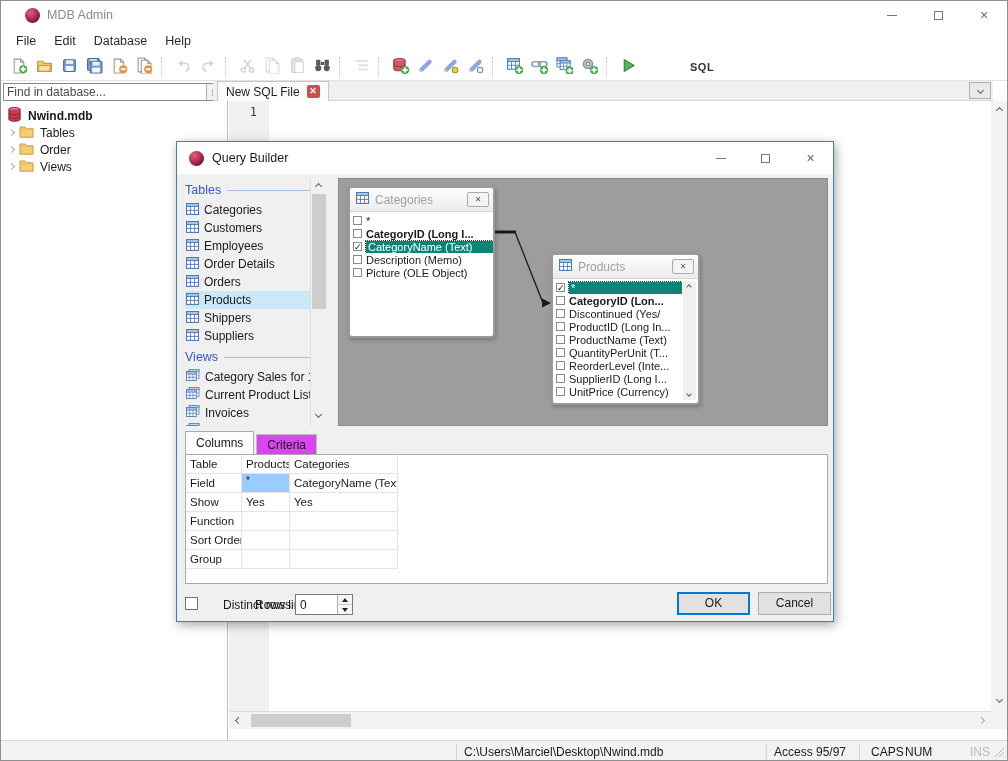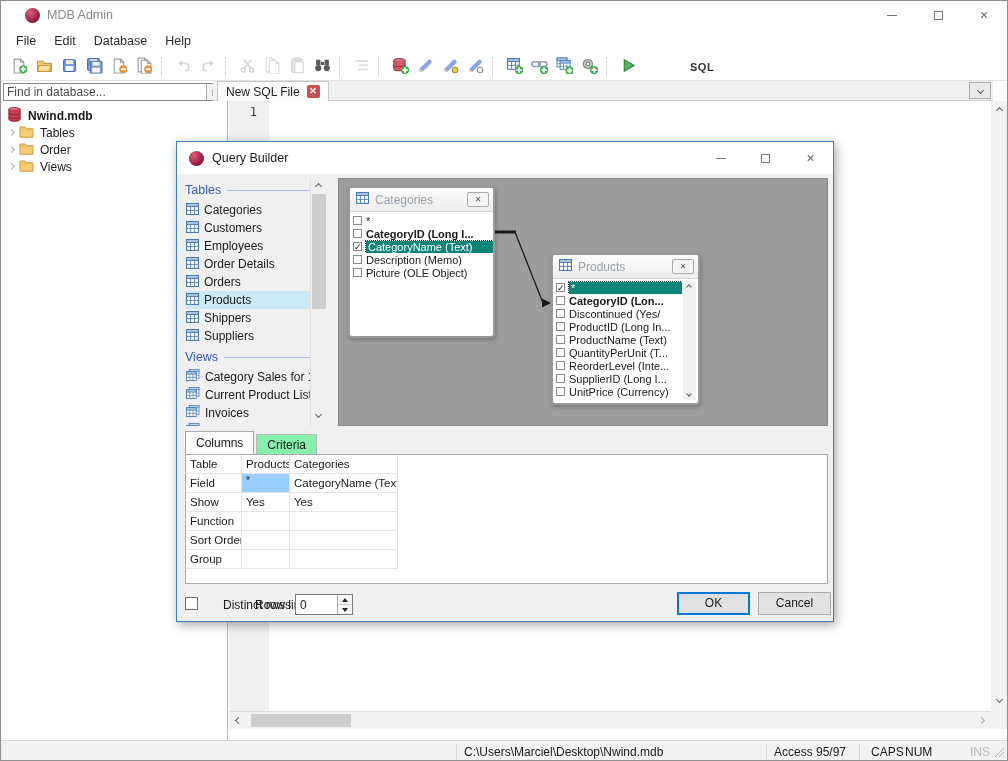--- a/index.html
+++ b/index.html
@@ -104,21 +104,21 @@
   .fld .fname { overflow:hidden; }
   .fld.selected .fname { background:#0E8478; color:#fff; outline:1px dotted #333; padding:0 2px; flex:1; }
   .fld.selected.fill .fname { flex:1; }
   .tbox-scroll { position:absolute; right:2px; top:26px; bottom:3px; width:13px; background:#f0f0f0; }
   .tbox-scroll .chev { position:absolute; left:4px; width:4px; height:4px; }
 
   
   .qb-tabs { position:absolute; left:8px; top:289px; height:23px; display:flex; align-items:flex-end; }
   .qb-tab { padding:0 10px; font-size:12px; display:flex; align-items:center; }
   .qb-tab.active { background:#fcfcfc; border:1px solid #ababab; border-bottom:none; height:23px; z-index:2; }
-  .qb-tab.inactive { background:#86efac; border:1px solid #bbb; border-bottom:none; height:20px; margin-left:2px; }
+  .qb-tab.inactive { background:#d946ef; border:1px solid #bbb; border-bottom:none; height:20px; margin-left:2px; }
   .qb-gridpanel { position:absolute; left:8px; top:312px; width:643px; height:130px; background:#fff; border:1px solid #ababab; z-index:1; }
   .g-row { display:flex; height:19px; }
   .g-cell { border-right:1px solid #e4e4e4; border-bottom:1px solid #e4e4e4; padding-left:4px; line-height:18px; font-size:11.5px; white-space:nowrap; overflow:hidden; }
   .g-label { width:56px; flex:none; }
   .g-c0 { width:48px; flex:none; }
   .g-c1 { width:108px; flex:none; }
   .g-cell.selcell { background:#99CCFF; font-size:10px; line-height:14px; }
 
   
   .dlg-footer { position:absolute; left:0; top:450px; width:100%; height:26px; }

